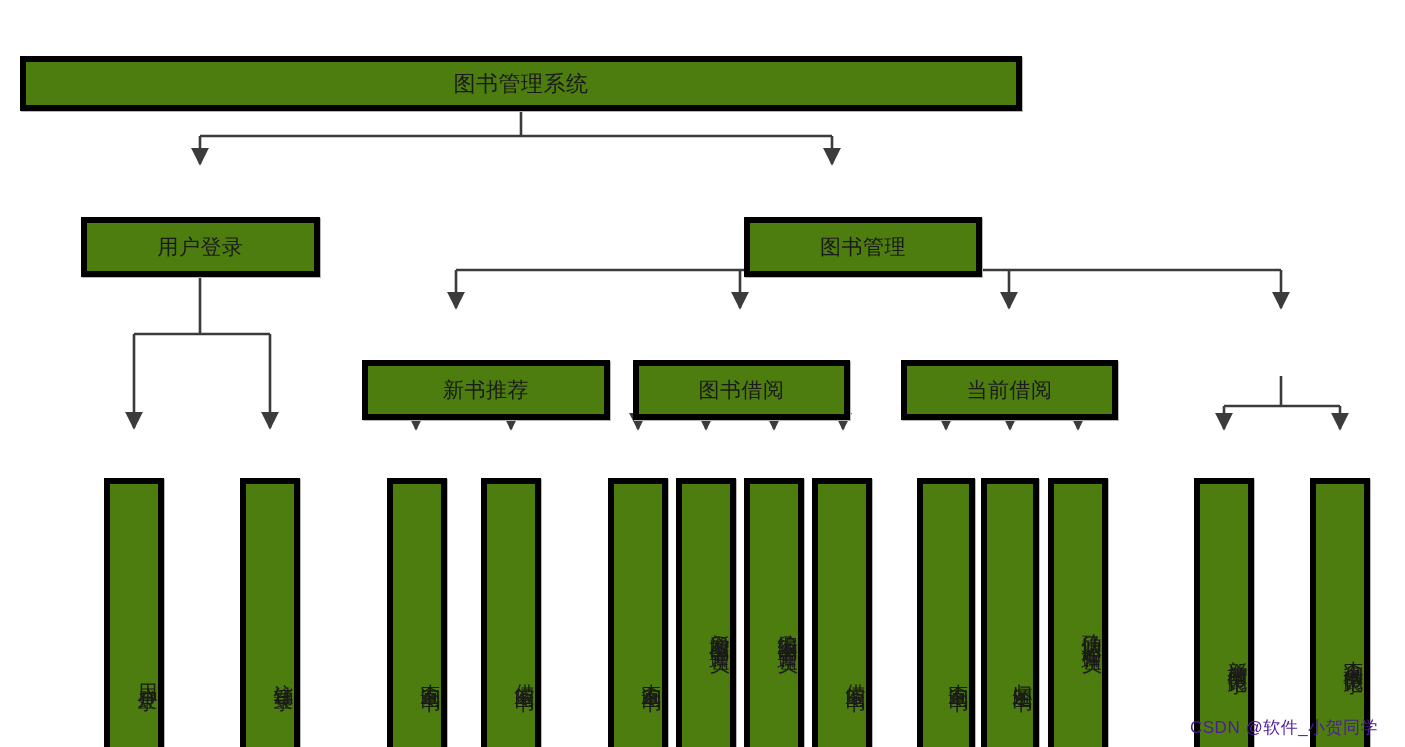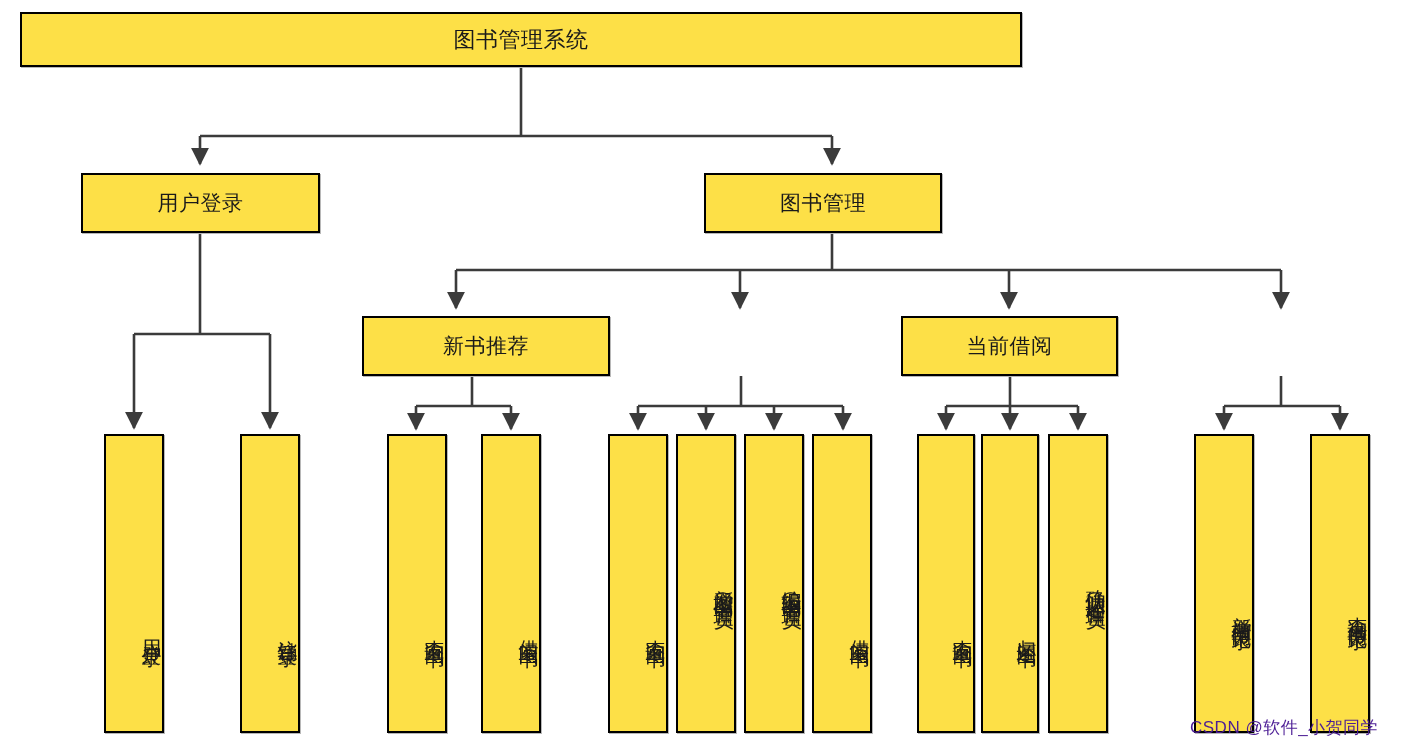--- a/index.html
+++ b/index.html
@@ -21,27 +21,28 @@
     position: absolute;
     left: 0;
     top: 0;
     width: 1405px;
     height: 747px;
     pointer-events: none;
   }
   .node {
     position: absolute;
     box-sizing: border-box;
-    background: #fde047;
-    border: 2px solid #000000;
+    background: #4d7c0f;
+    border: 6px solid #000000;
     box-shadow: 1px 1px 0 0 #b8b8b8;
     display: flex;
     align-items: center;
     justify-content: center;
     color: #1a1a1a;
+    margin-top: 44px;
   }
   .node.horiz {
     font-size: 21px;
     letter-spacing: 0.5px;
   }
   .node.vert {
     writing-mode: vertical-rl;
     text-orientation: upright;
     font-size: 20px;
     letter-spacing: 3px;
@@ -117,24 +118,25 @@
       <path d="M 1224 406 L 1340 406"></path>
       <path d="M 1224 406 L 1224 429" marker-end="url(#arrow)"></path>
       <path d="M 1340 406 L 1340 429" marker-end="url(#arrow)"></path>
     </g>
   </svg>
 
   <div class="node horiz" id="root-node" style="left:20px; top:12px; width:1002px; height:55px;">图书管理系统</div>
 
   <div class="node horiz" style="left:81px; top:173px; width:239px; height:60px;">用户登录</div>
 
-  <div class="node horiz" style="left:704px; top:173px; width:238px; height:60px;">图书管理</div>
+  <div class="node horiz" style="left:744px; top:173px; width:238px; height:60px;">图书管理</div>
 
   <div class="node horiz" style="left:362px; top:316px; width:248px; height:60px;">新书推荐</div>
 
+  <div class="node horiz" style="left:633px; top:316px; width:217px; height:60px;">图书借阅</div>
 
   <div class="node horiz" style="left:901px; top:316px; width:217px; height:60px;">当前借阅</div>
 
 
   <div class="node vert" style="left:104px; top:434px; width:60px; height:299px; padding-top:92px;">用户登录</div>
 
   <div class="node vert" style="left:240px; top:434px; width:60px; height:299px; padding-top:92px;">注销登录</div>
 
   <div class="node vert" style="left:387px; top:434px; width:60px; height:299px; padding-top:92px;">查询图书</div>
 

